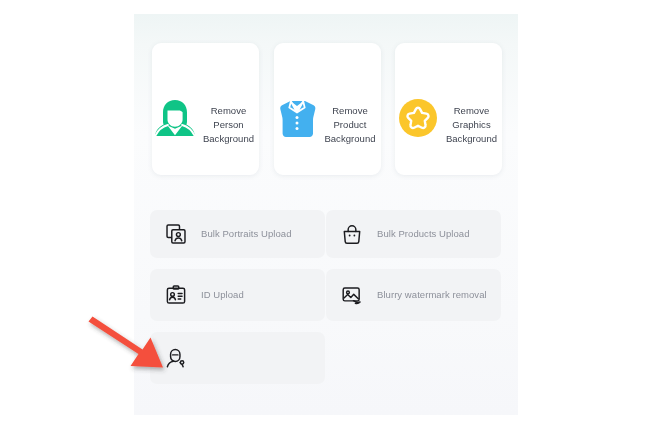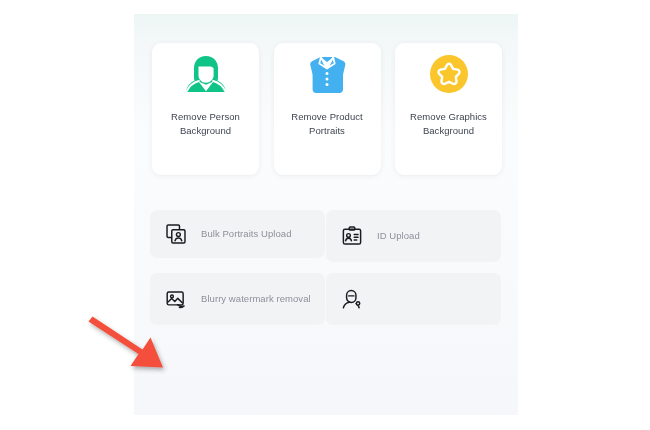--- a/index.html
+++ b/index.html
@@ -40,24 +40,24 @@
     display: flex;
     justify-content: space-between;
   }
   .feature-card {
     width: 107px;
     height: 132px;
     background: #ffffff;
     border-radius: 9px;
     box-shadow: 0 1px 5px rgba(90, 105, 130, 0.11);
     display: flex;
-    flex-direction: column;
+    flex-direction: row;
     align-items: center;
     box-sizing: border-box;
-    padding-top: 8px;
+    padding-top: 18px;
     cursor: pointer;
   }
   .feature-icon {
     width: 46px;
     height: 46px;
     display: flex;
     align-items: center;
     justify-content: center;
   }
   .feature-icon svg { display: block; }
@@ -150,21 +150,21 @@
           <path d="M16.5 6 8 10.2c-1.4.7-2 2.3-1.7 3.8l2 8.3c.2 1 .3 2 .3 3v13.3c0 1.9 1.5 3.4 3.4 3.4h23.6c1.9 0 3.4-1.5 3.4-3.4V25.3c0-1 .1-2 .3-3l2-8.3c.3-1.5-.3-3.1-1.7-3.8L31 6H16.5z" fill="#43b0ef"></path>
           <path d="M16.8 6.2 23 17.6 29.3 6.2 23 11z" fill="#ffffff"></path>
           <path d="M16.8 6.2 23 17.6l-7.6-4.8z" fill="#43b0ef"></path>
           <path d="M29.3 6.2 23 17.6l7.6-4.8z" fill="#43b0ef"></path>
           <path d="M16.9 6.3 23 17.5l-7.7-4.9zM29.2 6.3 23 17.5l7.7-4.9z" stroke="#ffffff" stroke-width="1.8" fill="none" stroke-linejoin="round"></path>
           <circle cx="23" cy="22.5" r="1.5" fill="#ffffff"></circle>
           <circle cx="23" cy="28" r="1.5" fill="#ffffff"></circle>
           <circle cx="23" cy="33.5" r="1.5" fill="#ffffff"></circle>
         </svg>
       </span>
-      <span class="feature-label">Remove Product Portraits</span>
+      <span class="feature-label">Remove Product Background</span>
     </div>
 
     <div class="feature-card">
       <span class="feature-icon">
         <svg width="46" height="46" viewBox="0 0 46 46">
           <circle cx="23" cy="23" r="19" fill="#fbc62b"></circle>
           <path d="M23 12.8c.9 0 1.7.5 2.1 1.3l2 3.8 4.3.7c.9.2 1.7.8 2 1.7.3.9.1 1.9-.6 2.6l-3 3 .7 4.2c.2.9-.2 1.9-1 2.4-.8.6-1.8.6-2.6.2L23 30.7l-3.9 2c-.8.4-1.8.4-2.6-.2-.8-.5-1.2-1.5-1-2.4l.7-4.2-3-3c-.7-.7-.9-1.7-.6-2.6.3-.9 1.1-1.5 2-1.7l4.3-.7 2-3.8c.4-.8 1.2-1.3 2.1-1.3z" fill="none" stroke="#ffffff" stroke-width="2.4" stroke-linejoin="round"></path>
         </svg>
       </span>
       <span class="feature-label">Remove Graphics Background</span>
@@ -179,20 +179,31 @@
         <svg width="22" height="22" viewBox="0 0 24 24" fill="none" stroke="#1c1c20" stroke-width="1.6">
           <rect x="2.2" y="2.2" width="13.6" height="13.6" rx="1.3"></rect>
           <rect x="7.4" y="7.4" width="14.4" height="14.4" rx="1.3" fill="#f2f3f5"></rect>
           <circle cx="14.6" cy="12.6" r="2.1"></circle>
           <path d="M10.9 19.4c.5-1.9 1.9-3.1 3.7-3.1s3.2 1.2 3.7 3.1" stroke-linecap="round"></path>
         </svg>
       </span>
       <span class="tool-label">Bulk Portraits Upload</span>
     </div>
 
+    <div class="tool-tile">
+      <span class="tool-icon">
+        <svg width="22" height="22" viewBox="0 0 24 24" fill="none" stroke="#1c1c20" stroke-width="1.6">
+          <path d="M3.6 9.2h16.8l-1 11.1c-.1 1-.9 1.7-1.9 1.7H6.5c-1 0-1.8-.7-1.9-1.7z" stroke-linejoin="round"></path>
+          <path d="M7.8 9.2V7.4C7.8 5 9.7 3 12 3s4.2 2 4.2 4.4v1.8" stroke-linecap="round"></path>
+          <circle cx="9.4" cy="13.6" r="1" fill="#1c1c20" stroke="none"></circle>
+          <circle cx="14.6" cy="13.6" r="1" fill="#1c1c20" stroke="none"></circle>
+        </svg>
+      </span>
+      <span class="tool-label">Bulk Products Upload</span>
+    </div>
 
     <div class="tool-tile tall">
       <span class="tool-icon">
         <svg width="22" height="22" viewBox="0 0 24 24" fill="none" stroke="#1c1c20" stroke-width="1.6">
           <rect x="2.6" y="4.6" width="18.8" height="16.2" rx="1.8"></rect>
           <rect x="9" y="2.2" width="6" height="3.4" rx="1"></rect>
           <circle cx="8.2" cy="11.4" r="2"></circle>
           <path d="M5 17.2c.4-1.7 1.6-2.7 3.2-2.7s2.8 1 3.2 2.7" stroke-linecap="round"></path>
           <path d="M14.4 10.4h4.2M14.4 13.4h4.2M14.4 16.4h2.8" stroke-linecap="round"></path>
         </svg>

